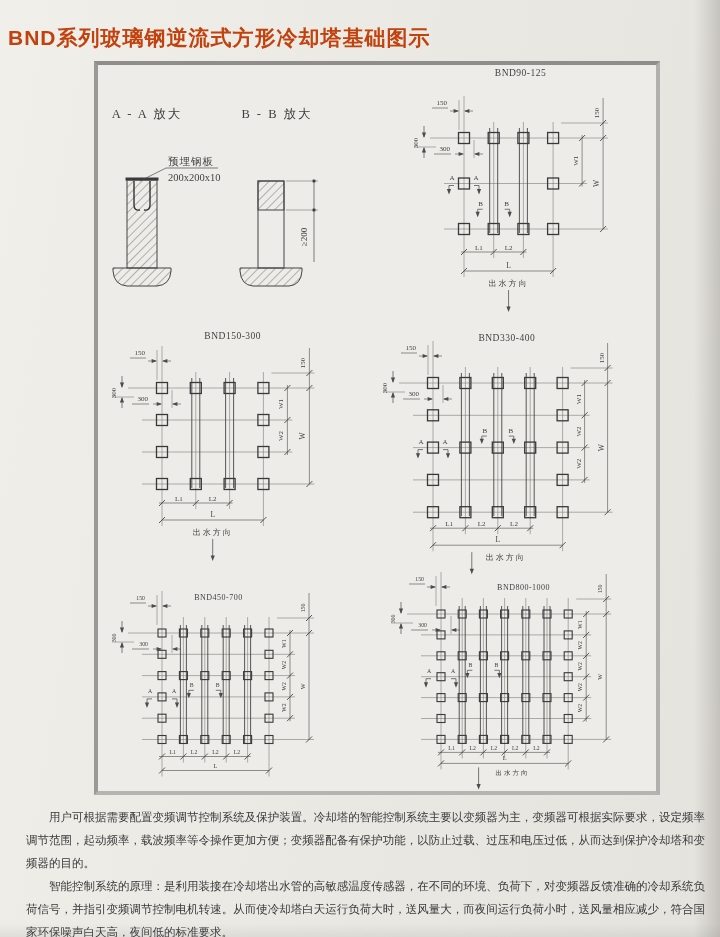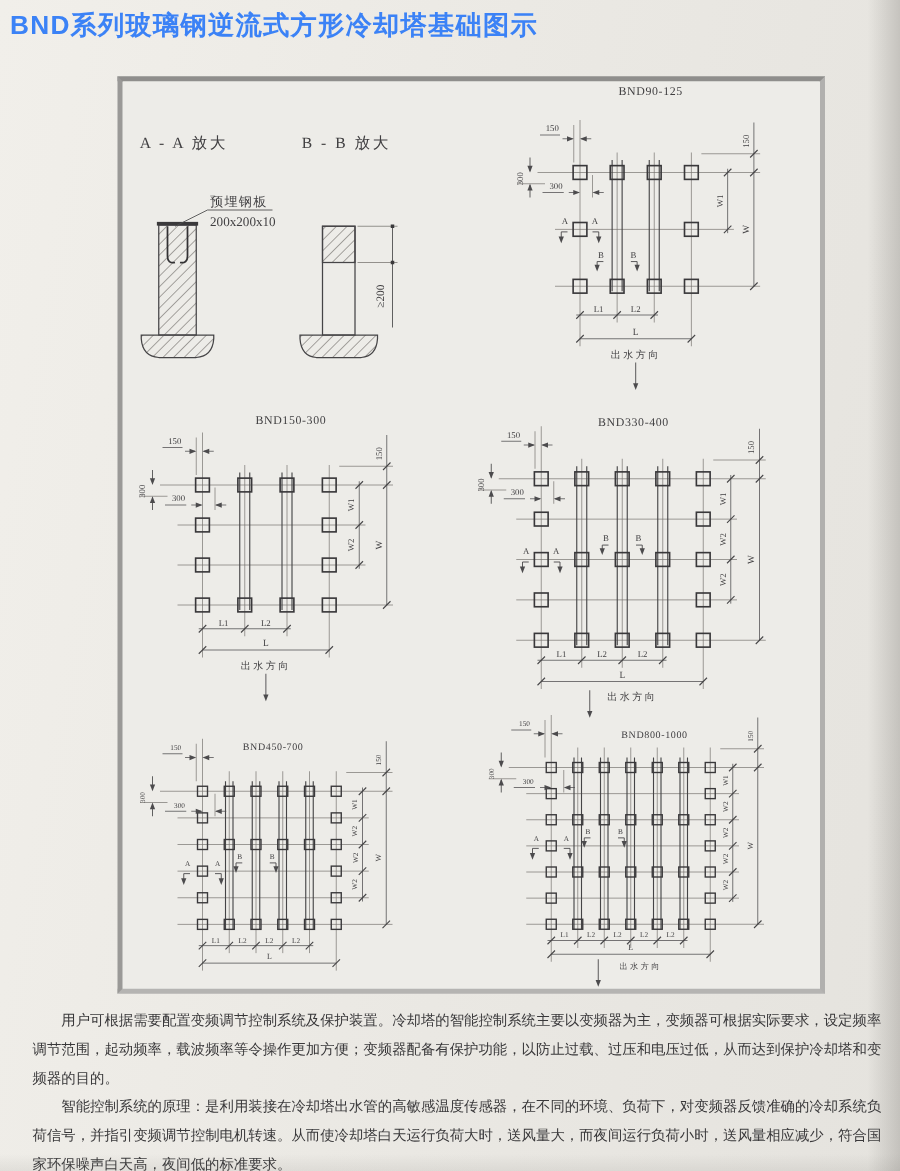--- a/index.html
+++ b/index.html
@@ -6,22 +6,22 @@
   body{
     width:720px;height:937px;position:relative;overflow:hidden;
     background:linear-gradient(100deg,#f1efea 0%,#eae8e3 55%,#e5e3de 100%);
     font-family:"Liberation Sans",sans-serif;
   }
   .edge-shade{position:absolute;top:0;right:0;width:26px;height:937px;pointer-events:none;
     background:linear-gradient(to right,rgba(120,117,112,0),rgba(120,117,112,0.30));}
   .bottom-shade{position:absolute;left:0;bottom:0;width:720px;height:14px;pointer-events:none;
     background:linear-gradient(to bottom,rgba(120,117,112,0),rgba(120,117,112,0.12));}
   h1.page-title{
-    position:absolute;left:8px;top:6px;margin:0;
-    font-size:21px;font-weight:600;letter-spacing:1px;color:#3b82f6;
+    position:absolute;left:8px;top:24px;margin:0;
+    font-size:21px;font-weight:600;letter-spacing:1px;color:#c2410c;
   }
   .panel{
     position:absolute;left:94px;top:61px;width:558px;height:726px;
     border:4px solid;border-color:#8f8e8c #b1b0ae #b5b4b2 #9a9997;
     background:#edece8;
   }
   svg.canvas{position:absolute;left:0;top:0;pointer-events:none}
   .copy{
     position:absolute;left:26px;top:806px;width:679px;
     color:#39383a;font-size:11.5px;line-height:23px;text-align:justify;

